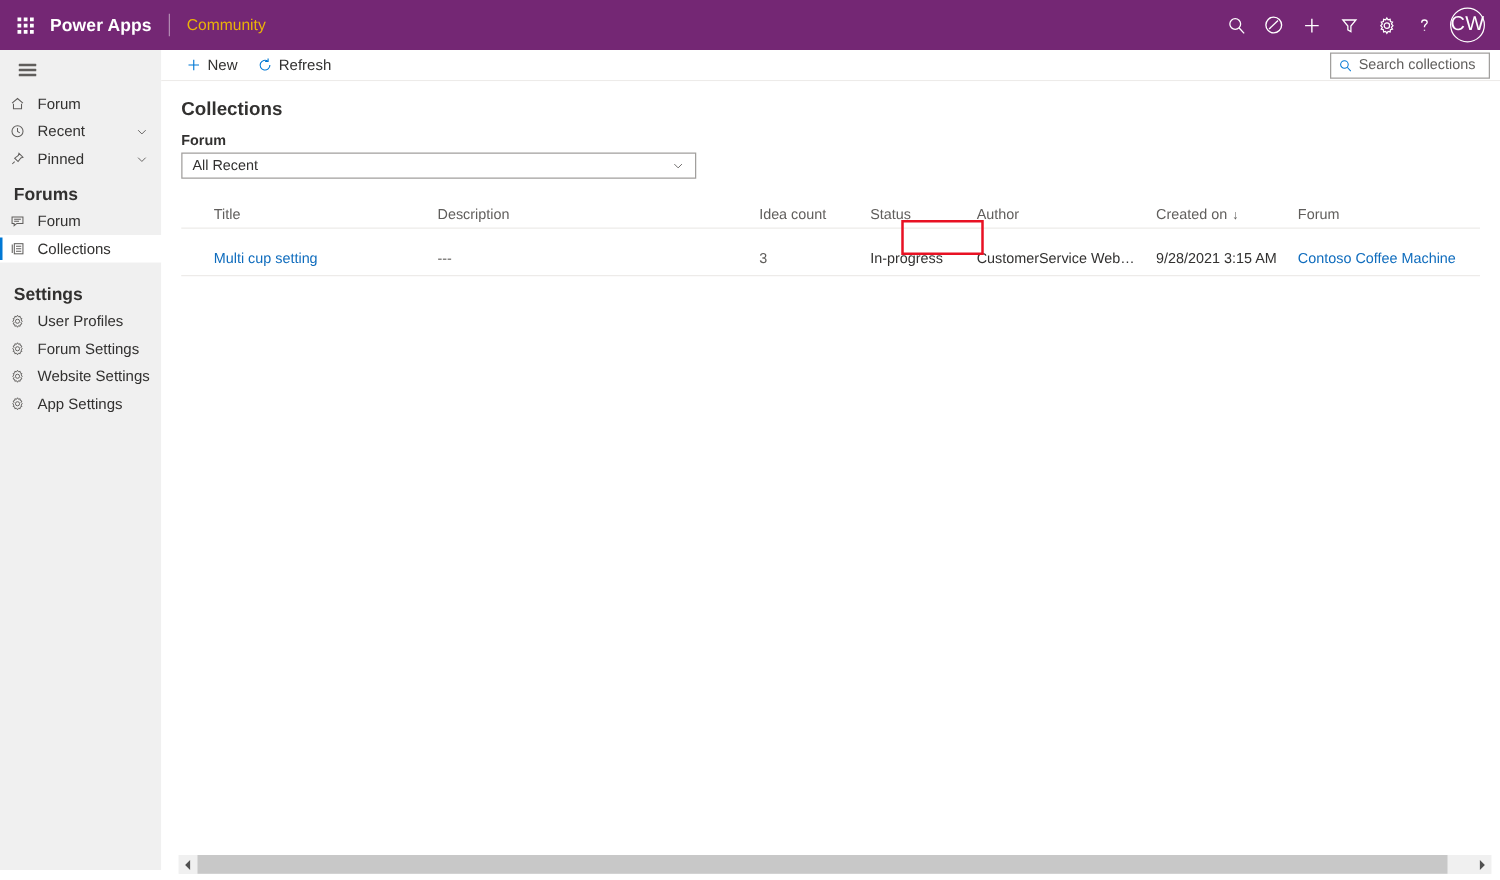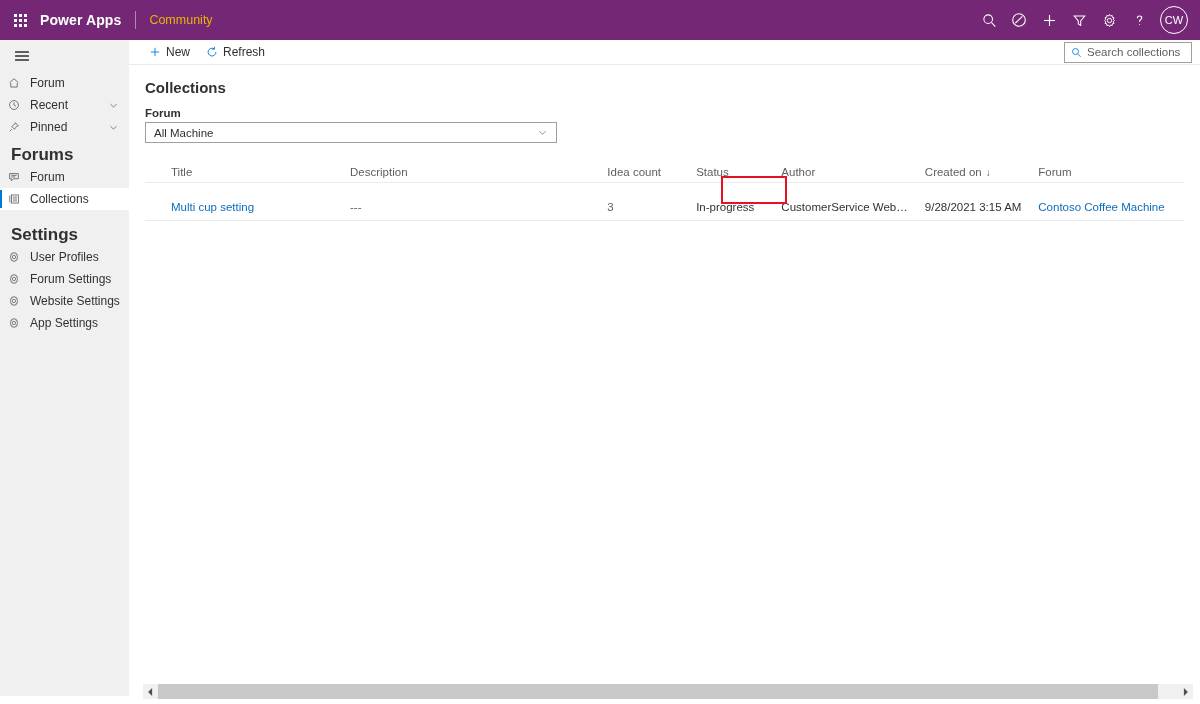--- a/index.html
+++ b/index.html
@@ -38,21 +38,21 @@
   }
   .tb-icon {
     width: 30px; height: 40px; display: flex; align-items: center; justify-content: center;
     cursor: pointer;
   }
   .tb-icon svg { display: block; }
   .avatar {
     width: 28px; height: 28px; border-radius: 50%;
     border: 1px solid #ffffff; color: #ffffff;
     display: flex; align-items: center; justify-content: center;
-    font-size: 11px; margin-left: 6px; margin-right: 4px; cursor: pointer;
+    font-size: 16px; margin-left: 6px; margin-right: 4px; cursor: pointer;
     letter-spacing: .2px;
   }
 
   
   .sidenav {
     position: absolute; left: 0; top: 40px; width: 129px; height: 656px;
     background: #f0f0f0;
     font-size: 12px; color: #323130;
   }
   .hamburger {
@@ -72,21 +72,21 @@
     content: ""; position: absolute; left: 0; top: 2px; bottom: 2px; width: 2px;
     background: #0078d4;
   }
   .nav-icon {
     width: 22px; display: flex; align-items: center; justify-content: flex-start;
     color: #605e5c; flex: 0 0 auto;
   }
   .nav-label { font-size: 12px; line-height: 22px; white-space: nowrap; }
   .nav-chevron { margin-left: auto; margin-right: 10px; color: #605e5c; display: flex; }
   .nav-group-title {
-    font-size: 17px; font-weight: bold; color: #323130;
+    font-size: 14px; font-weight: bold; color: #323130;
     padding: 0 0 0 11px; height: 22px; display: flex; align-items: center;
   }
   .nav-spacer-sm { height: 6px; }
   .nav-spacer-lg { height: 14px; }
 
   
   .cmdbar {
     position: absolute; left: 129px; top: 40px; width: 1071px; height: 25px;
     background: #ffffff; display: flex; align-items: center;
     border-bottom: 1px solid #edebe9;
@@ -396,21 +396,21 @@
     </div>
   </div>
 
   <div class="content">
 
     <div class="page-title">Collections</div>
 
     <div class="filter-label">Forum</div>
 
     <div class="dropdown">
-      <span>All Machine</span>
+      <span>All Recent</span>
       <span class="dd-chevron">
         <svg width="11" height="11" viewBox="0 0 16 16" fill="none" stroke="#605e5c" stroke-width="1.05">
           <path d="M3.6 6.2 L8 10.6 L12.4 6.2"></path>
         </svg>
       </span>
     </div>
 
     <div class="grid">
 
       <div class="grid-row grid-head">

